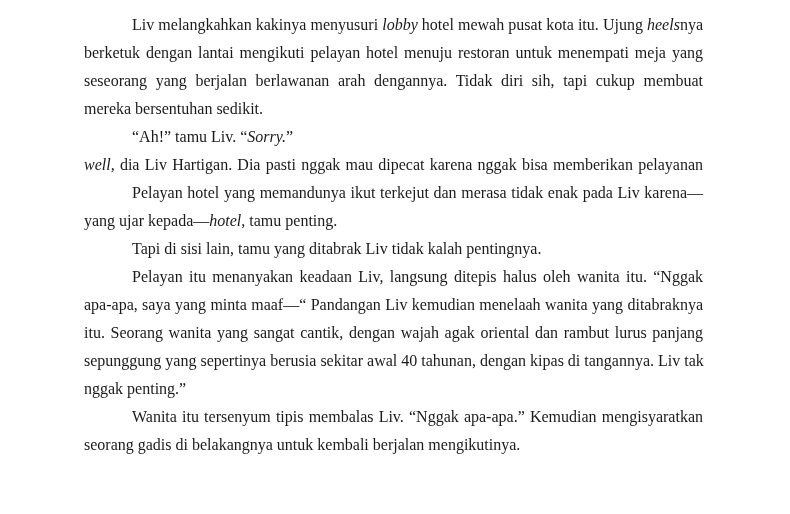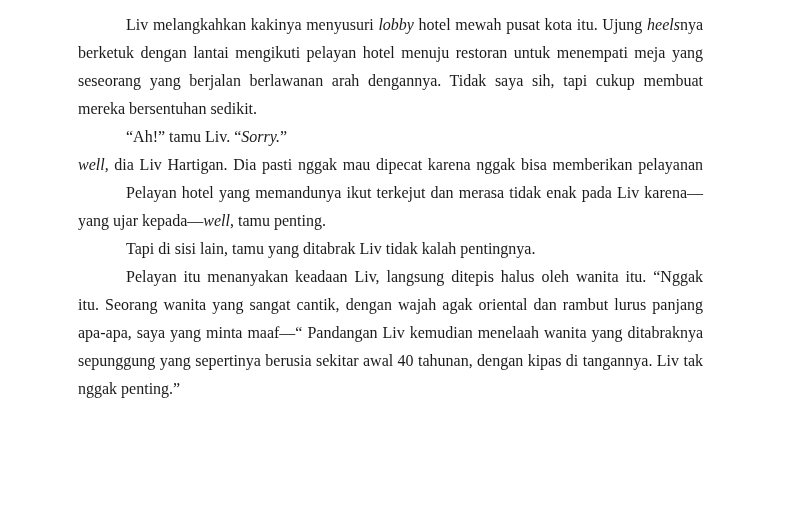--- a/index.html
+++ b/index.html
@@ -22,51 +22,56 @@
       top: 11px;
       width: 625px;
     }
     .line {
       height: 28px;
       line-height: 28px;
       white-space: nowrap;
       text-align: justify;
       text-align-last: justify;
       overflow: visible;
+      margin-left: 6px;
     }
     .line.last {
       text-align-last: left;
     }
     .line.indent {
       padding-left: 48px;
       box-sizing: border-box;
     }
     .seg-i { font-style: italic; }
   </style>
 </head>
 <body>
 
 <div class="page" id="page">
     <div class="paragraph">
       <div class="line indent"><span>Liv melangkahkan kakinya menyusuri </span><span class="seg-i">lobby</span><span> hotel mewah pusat kota itu. Ujung </span><span class="seg-i">heels</span><span>nya</span></div>
       <div class="line"><span>berketuk dengan lantai mengikuti pelayan hotel menuju restoran untuk menempati meja yang</span></div>
-      <div class="line"><span>seseorang yang berjalan berlawanan arah dengannya. Tidak saya sih, tapi cukup membuat</span></div>
+      <div class="line"><span>seseorang yang berjalan berlawanan arah dengannya. Tidak diri sih, tapi cukup membuat</span></div>
       <div class="line last"><span>mereka bersentuhan sedikit.</span></div>
     </div>
     <div class="paragraph">
       <div class="line indent last"><span>“Ah!” tamu Liv. “</span><span class="seg-i">Sorry.</span><span>”</span></div>
     </div>
     <div class="paragraph">
       <div class="line"><span class="seg-i">well,</span><span> dia Liv Hartigan. Dia pasti nggak mau dipecat karena nggak bisa memberikan pelayanan</span></div>
       <div class="line indent"><span>Pelayan hotel yang memandunya ikut terkejut dan merasa tidak enak pada Liv karena—</span></div>
-      <div class="line last"><span>yang ujar kepada—</span><span class="seg-i">well</span><span>, tamu penting.</span></div>
+      <div class="line last"><span>yang ujar kepada—</span><span class="seg-i">hotel</span><span>, tamu penting.</span></div>
     </div>
     <div class="paragraph">
       <div class="line indent last"><span>Tapi di sisi lain, tamu yang ditabrak Liv tidak kalah pentingnya.</span></div>
     </div>
     <div class="paragraph">
       <div class="line indent"><span>Pelayan itu menanyakan keadaan Liv, langsung ditepis halus oleh wanita itu. “Nggak</span></div>
+      <div class="line"><span>apa-apa, saya yang minta maaf—“ Pandangan Liv kemudian menelaah wanita yang ditabraknya</span></div>
       <div class="line"><span>itu. Seorang wanita yang sangat cantik, dengan wajah agak oriental dan rambut lurus panjang</span></div>
-      <div class="line"><span>apa-apa, saya yang minta maaf—“ Pandangan Liv kemudian menelaah wanita yang ditabraknya</span></div>
       <div class="line"><span>sepunggung yang sepertinya berusia sekitar awal 40 tahunan, dengan kipas di tangannya. Liv tak</span></div>
       <div class="line last"><span>nggak penting.”</span></div>
+    </div>
+    <div class="paragraph">
+      <div class="line indent"><span>Wanita itu tersenyum tipis membalas Liv. “Nggak apa-apa.” Kemudian mengisyaratkan</span></div>
+      <div class="line last"><span>seorang gadis di belakangnya untuk kembali berjalan mengikutinya.</span></div>
     </div>
   </div>
 
 </body></html>

